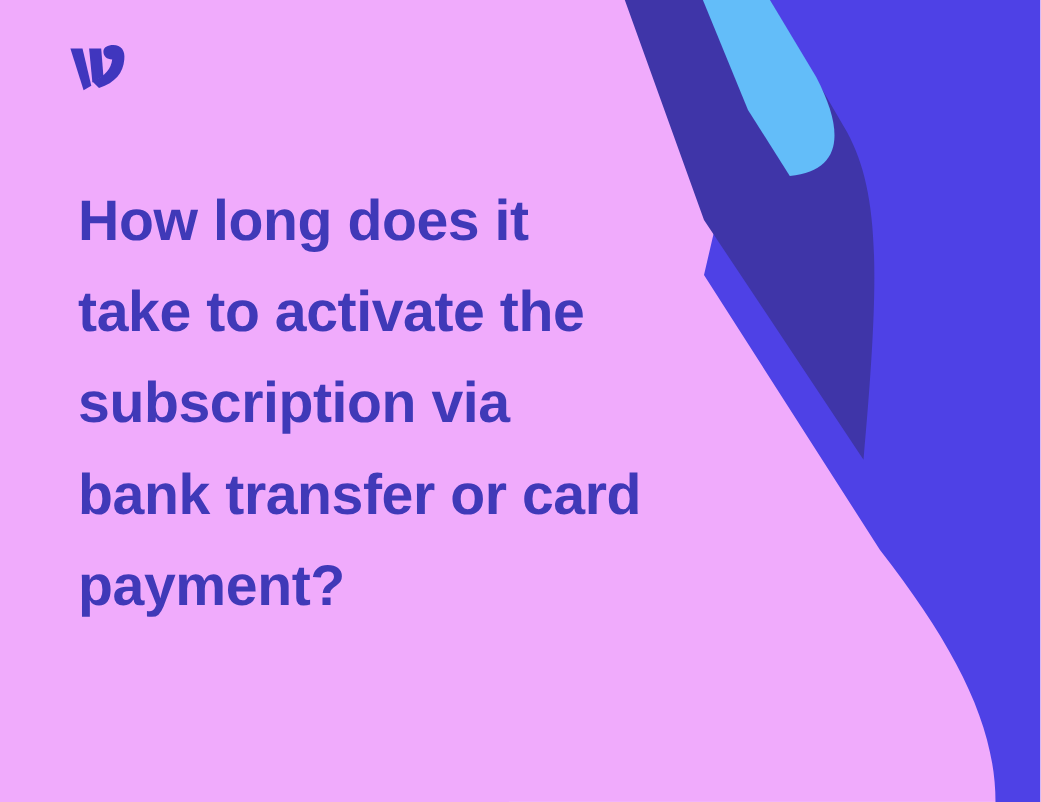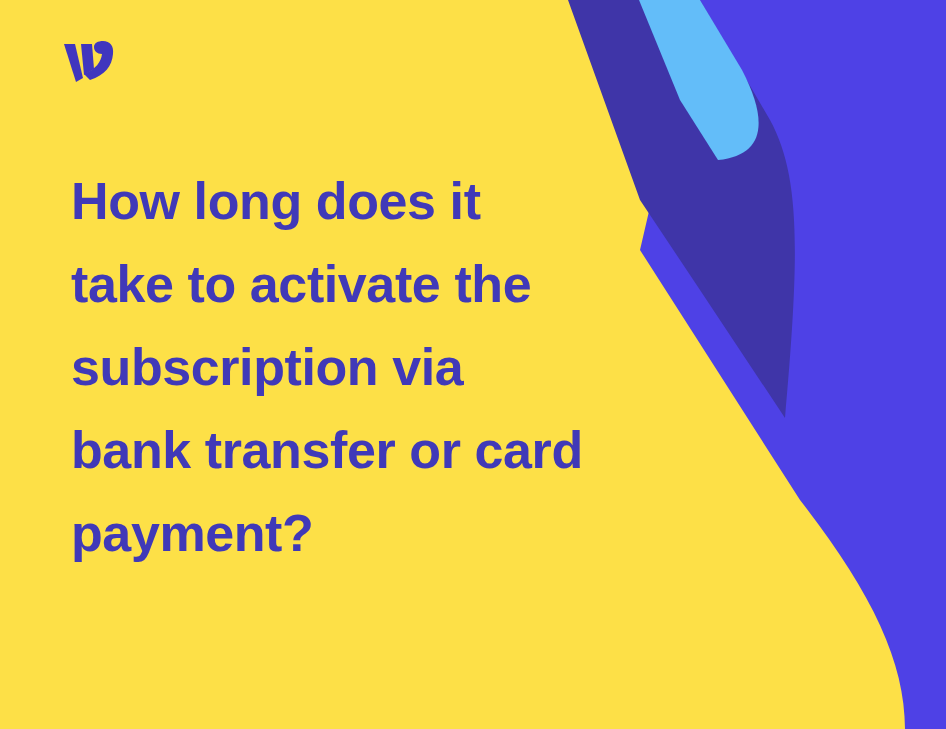--- a/index.html
+++ b/index.html
@@ -7,21 +7,21 @@
     padding: 0;
     background: #ffffff;
   }
   body {
     font-family: "Liberation Sans", sans-serif;
   }
   .card {
     position: relative;
     width: 946px;
     height: 729px;
-    background: #fde047;
+    background: #f0abfc;
     overflow: hidden;
   }
   .decor-layer {
     position: absolute;
     top: 0;
     left: 0;
     width: 946px;
     height: 729px;
     pointer-events: none;
   }

